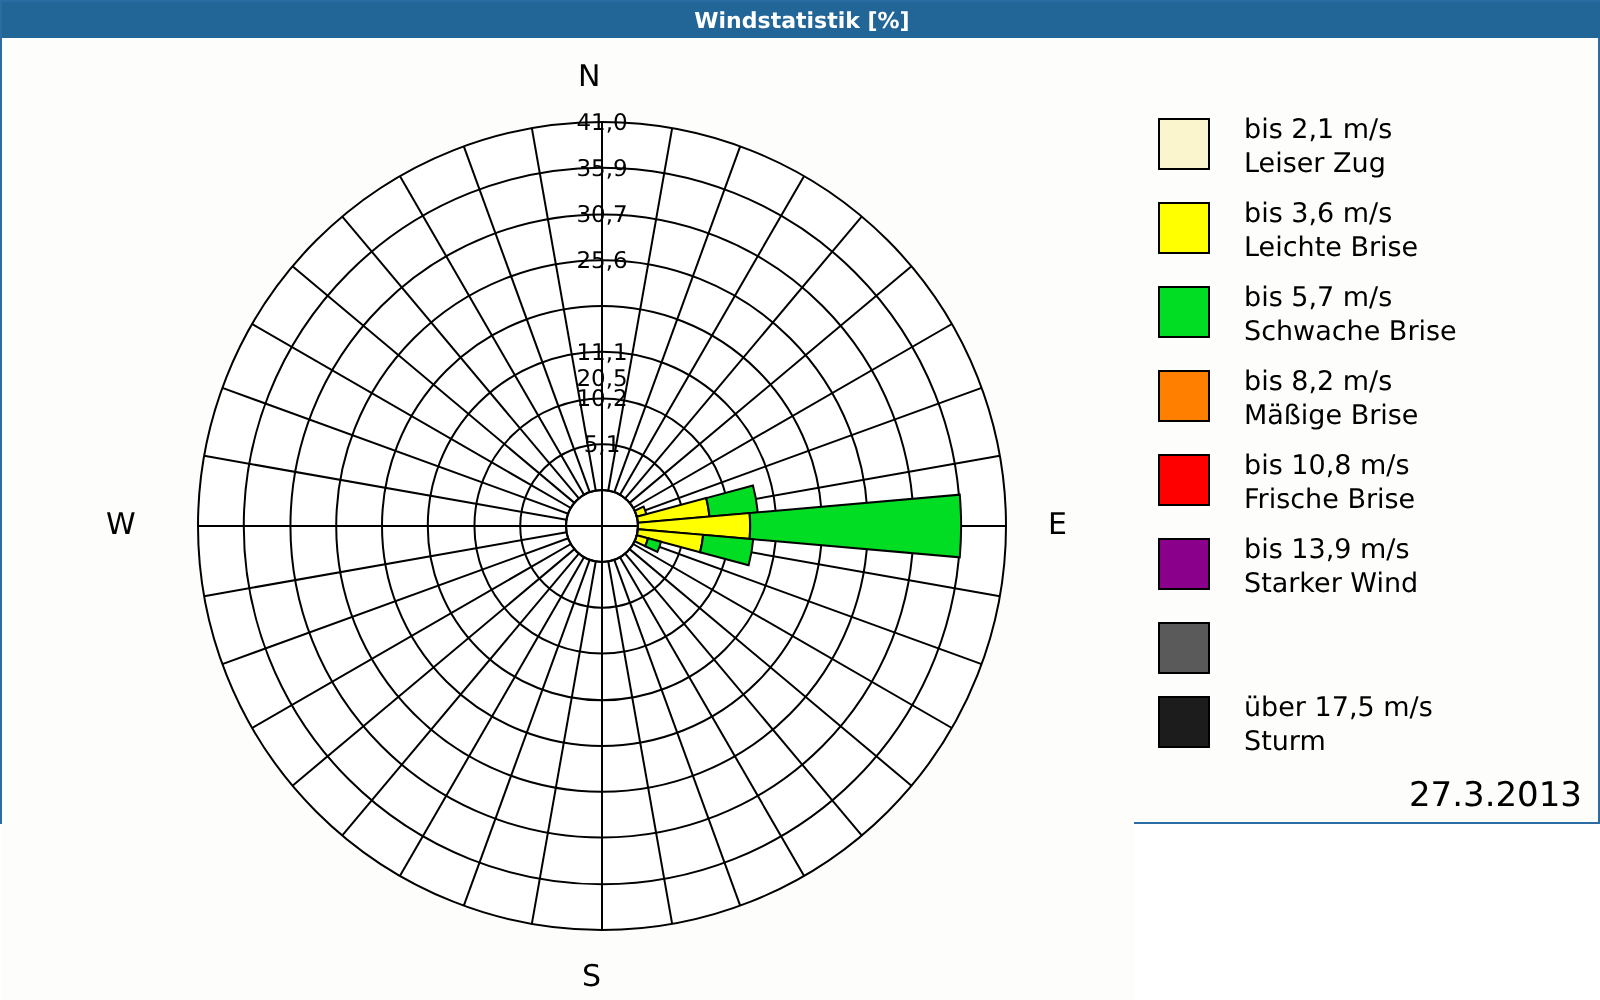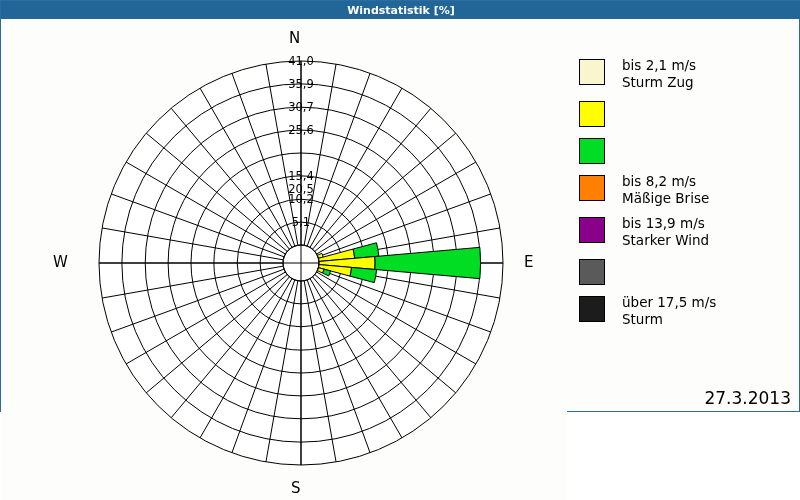--- a/index.html
+++ b/index.html
@@ -149,56 +149,71 @@
           <path d="M 350.56781477240344 248.42411053186405 A 50.760975609756095 50.760975609756095 0 0 1 349.0313373090929 257.13790723578944 L 317.38666487320324 248.65874281184537 A 18 18 0 0 0 317.93150456565144 245.56880336945784 Z" fill="#ffff00" stroke="#000000" stroke-width="1"></path>
           <path d="M 375.6038883556652 250.61448314960032 A 75.89268292682925 75.89268292682925 0 0 1 373.3067024653918 263.64247172539035 L 349.0313373090929 257.13790723578944 A 50.760975609756095 50.760975609756095 0 0 0 350.56781477240344 248.42411053186405 Z" fill="#00dd22" stroke="#000000" stroke-width="1"></path>
           <path d="M 323.02201749877264 250.1687309969313 A 23.834146341463416 23.834146341463416 0 0 1 321.60107242663935 254.0727454969027 L 316.3135401666597 251.6071287113326 A 18 18 0 0 0 317.38666487320324 248.65874281184537 Z" fill="#ffff00" stroke="#000000" stroke-width="1"></path>
           <path d="M 329.5243474513527 251.91102505664583 A 30.565853658536582 30.565853658536582 0 0 1 327.7020711881544 256.9176879417913 L 321.60107242663935 254.0727454969027 A 23.834146341463416 23.834146341463416 0 0 0 323.02201749877264 250.1687309969313 Z" fill="#00dd22" stroke="#000000" stroke-width="1"></path>
           <circle cx="300" cy="244" r="18" fill="none" stroke="#000000" stroke-width="1"></circle>
         </g>
       </svg>
     <div id="rlabels">
         <div class="rlabel" style="left: 300px; top: 203.112px;">5,1</div>
         <div class="rlabel" style="left: 300px; top: 180.224px;">10,2</div>
-        <div class="rlabel" style="left: 300px; top: 156.888px;">15,4</div>
+        <div class="rlabel" style="left: 300px; top: 156.888px;">11,1</div>
         <div class="rlabel" style="left: 300px; top: 134px; margin-top: 36px;">20,5</div>
         <div class="rlabel" style="left: 300px; top: 111.112px;">25,6</div>
         <div class="rlabel" style="left: 300px; top: 88.2244px;">30,7</div>
         <div class="rlabel" style="left: 300px; top: 64.8878px;">35,9</div>
         <div class="rlabel" style="left: 300px; top: 42px; text-align: center;">41,0</div>
       </div>
   </div>
 
   <div class="compass" id="cmp-n">N</div>
   <div class="compass" id="cmp-s">S</div>
   <div class="compass" id="cmp-w">W</div>
   <div class="compass" id="cmp-e">E</div>
 
   <div class="legend" id="legend">
       <div class="legend-row">
         <div class="swatch" style="background: rgb(250, 245, 205);"></div>
         <div class="legend-text">
           <span class="l1">bis 2,1 m/s</span>
-          <span class="l2">Sturm Zug</span>
+          <span class="l2">Leiser Zug</span>
         </div>
       </div>
       <div class="legend-row">
         <div class="swatch" style="background: rgb(255, 255, 0);"></div>
+        <div class="legend-text">
+          <span class="l1">bis 3,6 m/s</span>
+          <span class="l2">Leichte Brise</span>
+        </div>
       </div>
       <div class="legend-row">
         <div class="swatch" style="background: rgb(0, 221, 34);"></div>
+        <div class="legend-text">
+          <span class="l1">bis 5,7 m/s</span>
+          <span class="l2">Schwache Brise</span>
+        </div>
       </div>
       <div class="legend-row">
         <div class="swatch" style="background: rgb(255, 128, 0);"></div>
         <div class="legend-text">
           <span class="l1">bis 8,2 m/s</span>
           <span class="l2">Mäßige Brise</span>
         </div>
       </div>
       <div class="legend-row">
+        <div class="swatch" style="background: rgb(255, 0, 0);"></div>
+        <div class="legend-text">
+          <span class="l1">bis 10,8 m/s</span>
+          <span class="l2">Frische Brise</span>
+        </div>
+      </div>
+      <div class="legend-row">
         <div class="swatch" style="background: rgb(139, 0, 139);"></div>
         <div class="legend-text">
           <span class="l1">bis 13,9 m/s</span>
           <span class="l2">Starker Wind</span>
         </div>
       </div>
       <div class="legend-row">
         <div class="swatch" style="background: rgb(90, 90, 90);"></div>
       </div>
       <div class="legend-row">

